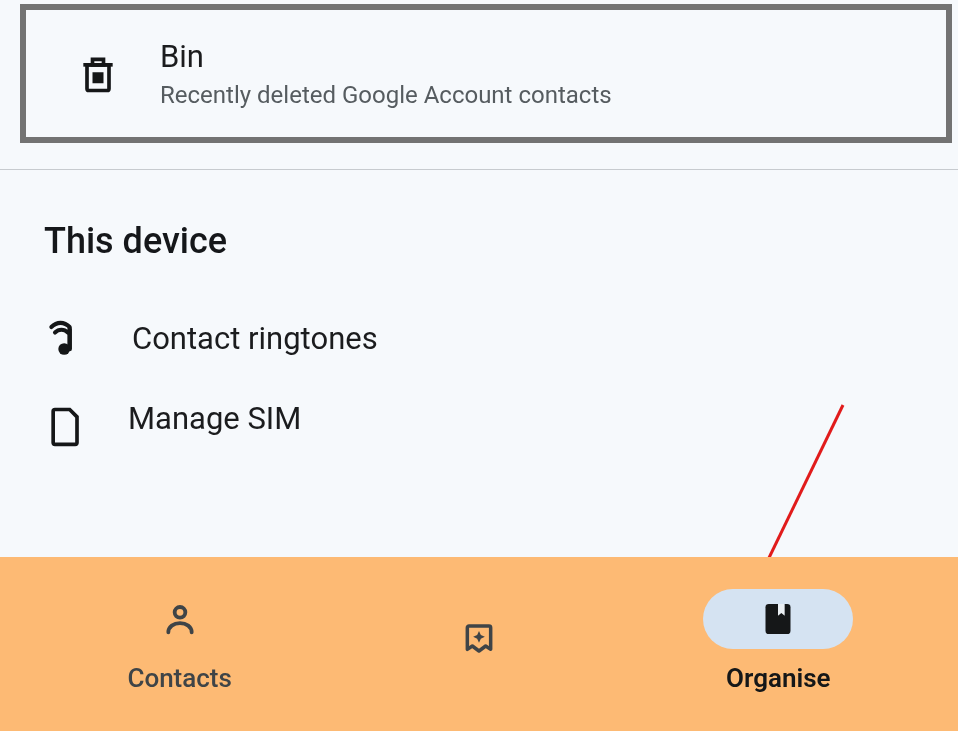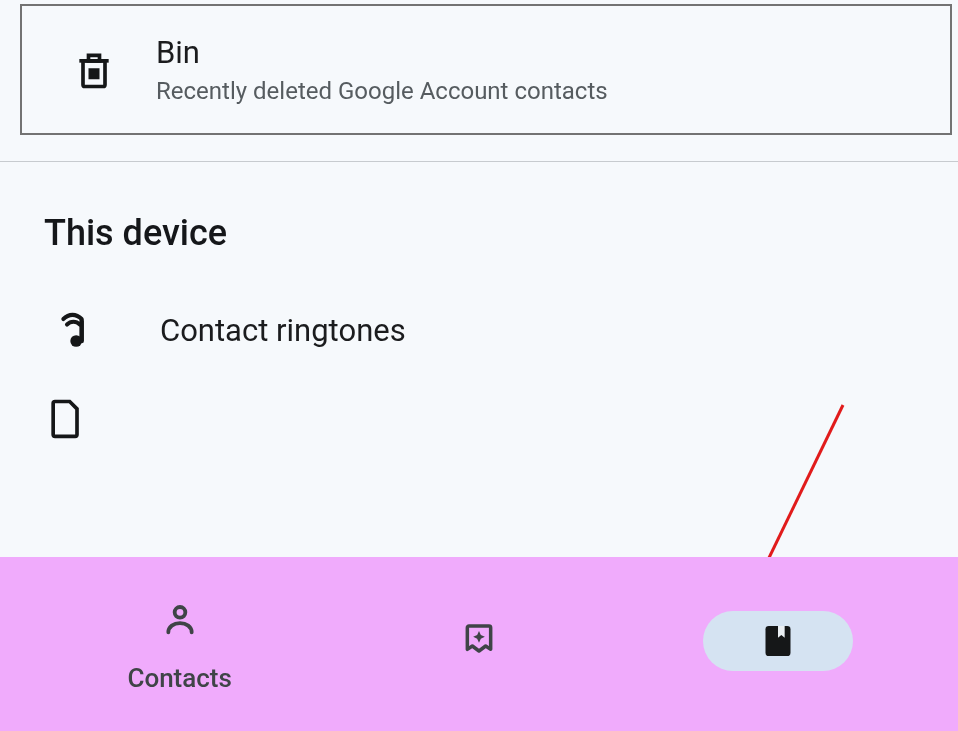--- a/index.html
+++ b/index.html
@@ -13,21 +13,21 @@
     }
 
     .top-section {
       background: #f6f9fc;
     }
 
     .bin-row {
       display: flex;
       align-items: center;
       padding: 28px 40px 28px 50px;
-      border: 2px solid #737373;
+      border: 6px solid #737373;
       margin: 4px 6px 4px 20px;
       gap: 40px;
     }
 
     .bin-icon {
       width: 44px;
       height: 44px;
       flex-shrink: 0;
     }
 
@@ -58,22 +58,22 @@
     .section-header {
       font-size: 36px;
       font-weight: 500;
       color: #15171a;
       padding: 50px 44px 24px;
     }
 
     .list-row {
       display: flex;
       align-items: center;
-      padding: 30px 56px;
-      gap: 60px;
+      padding: 30px 44px;
+      gap: 44px;
     }
 
     .ringtone-icon {
       width: 44px;
       height: 44px;
       flex-shrink: 0;
     }
 
     .sim-icon {
       width: 44px;
@@ -88,21 +88,21 @@
       gap: 40px;
     }
     .sim-row .row-title { margin-top: -4px; }
 
     .bottom-nav {
       position: absolute;
       bottom: 0;
       left: 0;
       right: 0;
       height: 174px;
-      background: #f0abfc;
+      background: #fdba74;
       display: flex;
       justify-content: space-around;
       align-items: center;
       padding: 0 30px 6px;
     }
 
     .nav-item {
       display: flex;
       flex-direction: column;
       align-items: center;
@@ -177,20 +177,23 @@
   </svg>
   <div class="row-text">
     <div class="row-title">Contact ringtones</div>
   </div>
 </div>
 
 <div class="sim-row">
   <svg class="sim-icon" viewBox="0 0 24 24" fill="none">
     <path d="M6 3 h8 l4 4 v14 a1 1 0 0 1-1 1 H6 a1 1 0 0 1-1-1 V4 a1 1 0 0 1 1-1 z" stroke="#151718" stroke-width="2"></path>
   </svg>
+  <div class="row-text">
+    <div class="row-title">Manage SIM</div>
+  </div>
 </div>
 
 <svg class="arrow" width="120" height="210" viewBox="0 0 120 210">
   <defs>
     <marker id="ah" markerWidth="10" markerHeight="10" refX="6" refY="5" orient="auto">
       <path d="M0,0 L10,5 L0,10 z" fill="#e11b1b"></path>
     </marker>
   </defs>
   <line x1="110" y1="5" x2="18" y2="195" stroke="#e11b1b" stroke-width="3" marker-end="url(#ah)"></line>
 </svg>
@@ -215,14 +218,15 @@
     </div>
   </div>
 
   <div class="nav-item">
     <div class="nav-icon-wrap active">
       <svg class="nav-svg" viewBox="0 0 24 24">
         <rect x="4.5" y="3" width="15" height="18" rx="2" fill="#151718"></rect>
         <path d="M12 3 h4 v7 l-2-1.6 -2 1.6 z" fill="#eaeff3"></path>
       </svg>
     </div>
+    <div class="nav-label active">Organise</div>
   </div>
 </div>
 
 </body></html>

